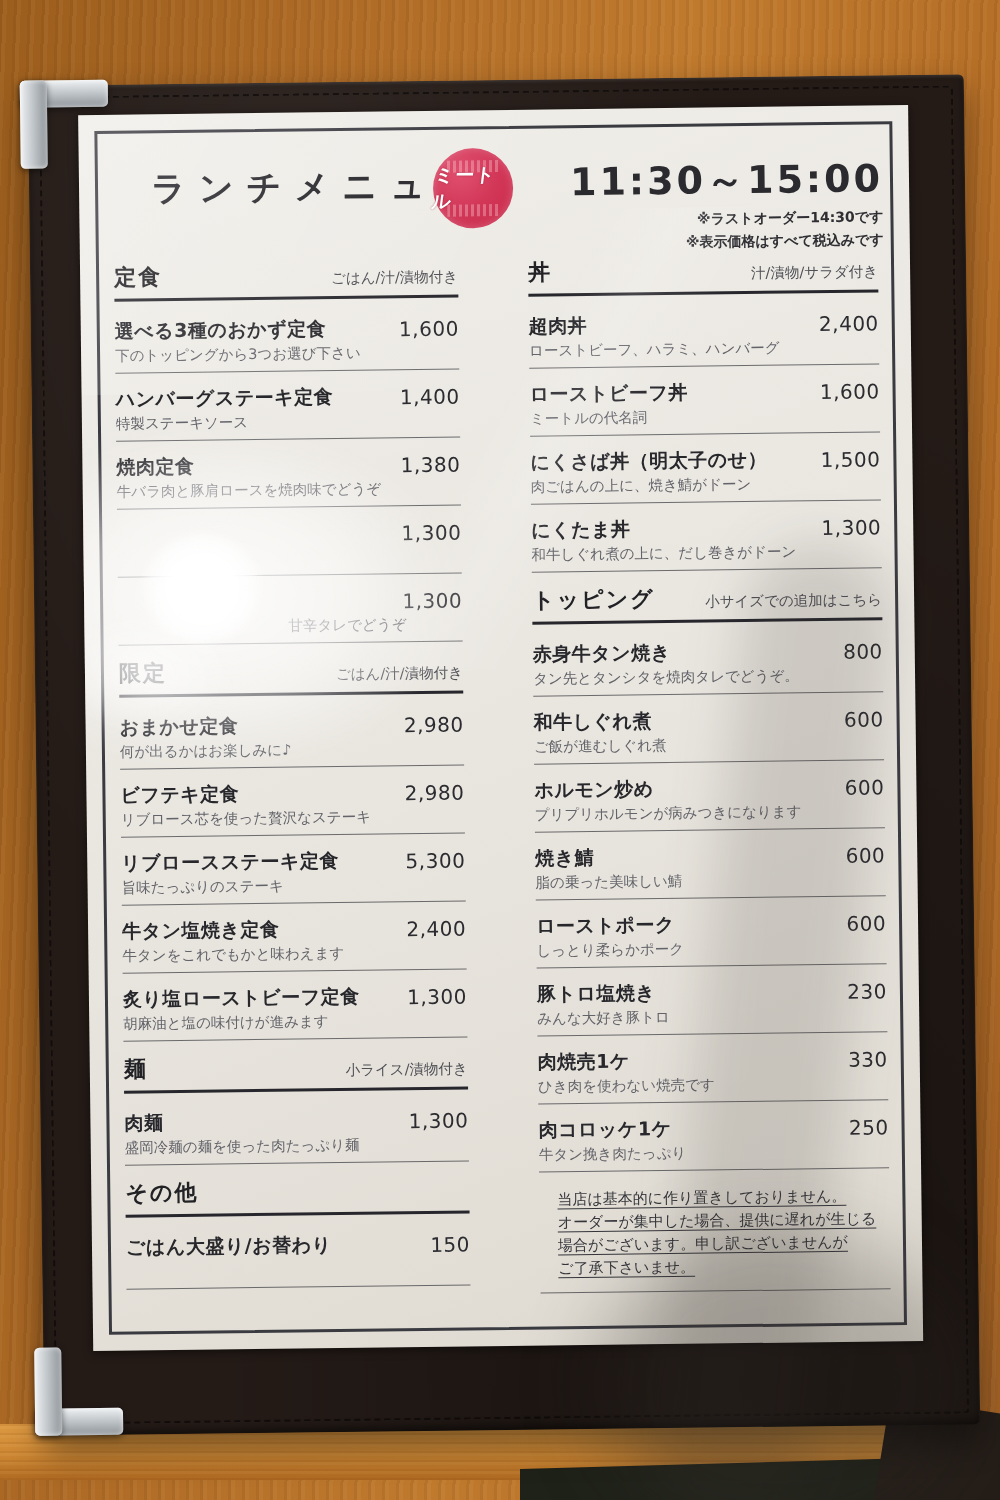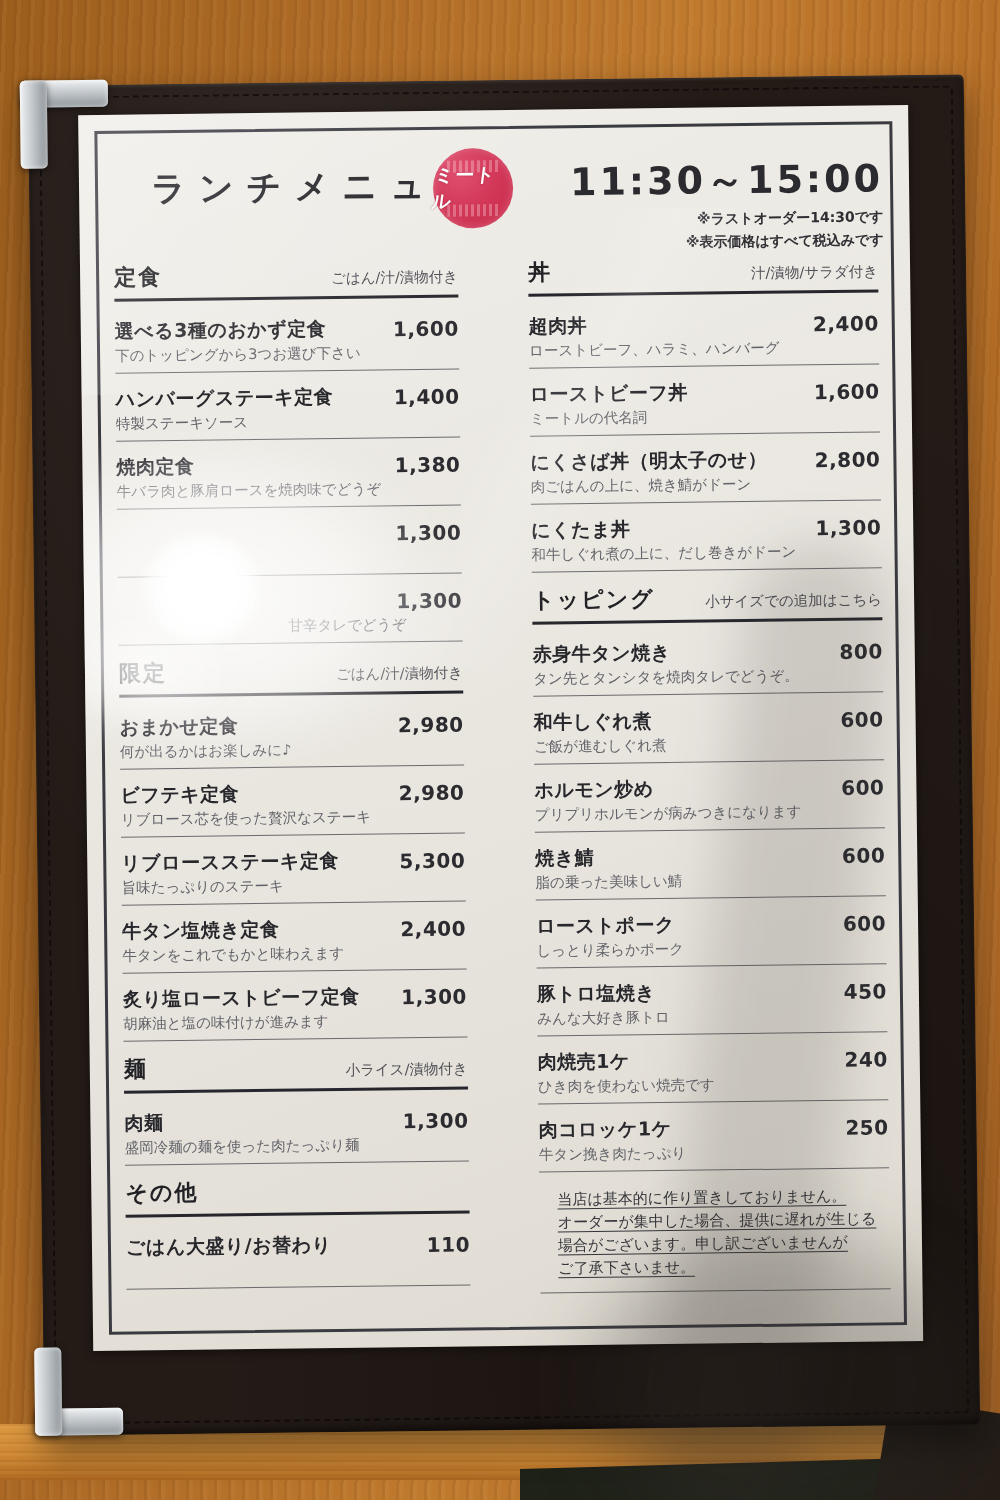--- a/index.html
+++ b/index.html
@@ -89,21 +89,21 @@
   .m-sec{ margin-top:12px; }
   .m-sec:first-child{ margin-top:0; }
   .m-sec-head{ display:flex; justify-content:space-between; align-items:flex-end; }
   .m-sec-title{ font-size:22px; font-weight:bold; letter-spacing:2px; color:#222226; }
   .m-sec-sub{ font-size:14.5px; color:#4f4f56; padding-bottom:2px; }
   .m-sec-rule{ border-bottom:3px solid #26262c; margin-top:6px; margin-bottom:17px; }
 
   .m-item{ margin-bottom:13px; }
   .m-row{ display:flex; justify-content:space-between; align-items:flex-end; min-height:26px; }
   .m-name{ font-size:19px; font-weight:bold; color:#27272c; letter-spacing:.5px; }
-  .m-price{ font-size:20px; font-weight:bold; color:#2b2b30; letter-spacing:.5px; }
+  .m-price{ font-size:20px; font-weight:normal; color:#2b2b30; letter-spacing:.5px; }
   .m-desc{ font-size:14.5px; color:#63636a; min-height:21px; line-height:21px; margin-top:1px; }
   .m-desc-indent{ padding-left:170px; }
   .m-rule{ border-bottom:1.5px solid rgba(58,58,64,.72); margin-top:6px; }
 
   .notice{ margin:16px 0 0 18px; width:332px; }
   .notice-line{ display:block; font-size:15px; line-height:23px; color:#35353b;
     text-decoration:underline; text-underline-offset:4px; }
   .notice-rule{ margin-top:12px; }
 
   
@@ -271,21 +271,21 @@
           </section>
           <section class="m-sec">
             <div class="m-sec-head">
               <span class="m-sec-title">その他</span>
               <span class="m-sec-sub"></span>
             </div>
             <div class="m-sec-rule"></div>
             <div class="m-item">
               <div class="m-row">
                 <span class="m-name">ごはん大盛り/お替わり</span>
-                <span class="m-price">110</span>
+                <span class="m-price">150</span>
               </div>
               <div class="m-desc"></div>
               <div class="m-rule"></div>
             </div>
           </section>
         </div>
       <div class="col col-right" id="col-right">
           <section class="m-sec">
             <div class="m-sec-head">
               <span class="m-sec-title">丼</span>
@@ -304,21 +304,21 @@
               <div class="m-row">
                 <span class="m-name">ローストビーフ丼</span>
                 <span class="m-price">1,600</span>
               </div>
               <div class="m-desc">ミートルの代名詞</div>
               <div class="m-rule"></div>
             </div>
             <div class="m-item">
               <div class="m-row">
                 <span class="m-name">にくさば丼（明太子のせ）</span>
-                <span class="m-price">2,800</span>
+                <span class="m-price">1,500</span>
               </div>
               <div class="m-desc">肉ごはんの上に、焼き鯖がドーン</div>
               <div class="m-rule"></div>
             </div>
             <div class="m-item">
               <div class="m-row">
                 <span class="m-name">にくたま丼</span>
                 <span class="m-price">1,300</span>
               </div>
               <div class="m-desc">和牛しぐれ煮の上に、だし巻きがドーン</div>
@@ -367,29 +367,29 @@
               <div class="m-row">
                 <span class="m-name">ローストポーク</span>
                 <span class="m-price">600</span>
               </div>
               <div class="m-desc">しっとり柔らかポーク</div>
               <div class="m-rule"></div>
             </div>
             <div class="m-item">
               <div class="m-row">
                 <span class="m-name">豚トロ塩焼き</span>
-                <span class="m-price">450</span>
+                <span class="m-price">230</span>
               </div>
               <div class="m-desc">みんな大好き豚トロ</div>
               <div class="m-rule"></div>
             </div>
             <div class="m-item">
               <div class="m-row">
                 <span class="m-name">肉焼売1ケ</span>
-                <span class="m-price">240</span>
+                <span class="m-price">330</span>
               </div>
               <div class="m-desc">ひき肉を使わない焼売です</div>
               <div class="m-rule"></div>
             </div>
             <div class="m-item">
               <div class="m-row">
                 <span class="m-name">肉コロッケ1ケ</span>
                 <span class="m-price">250</span>
               </div>
               <div class="m-desc">牛タン挽き肉たっぷり</div>

